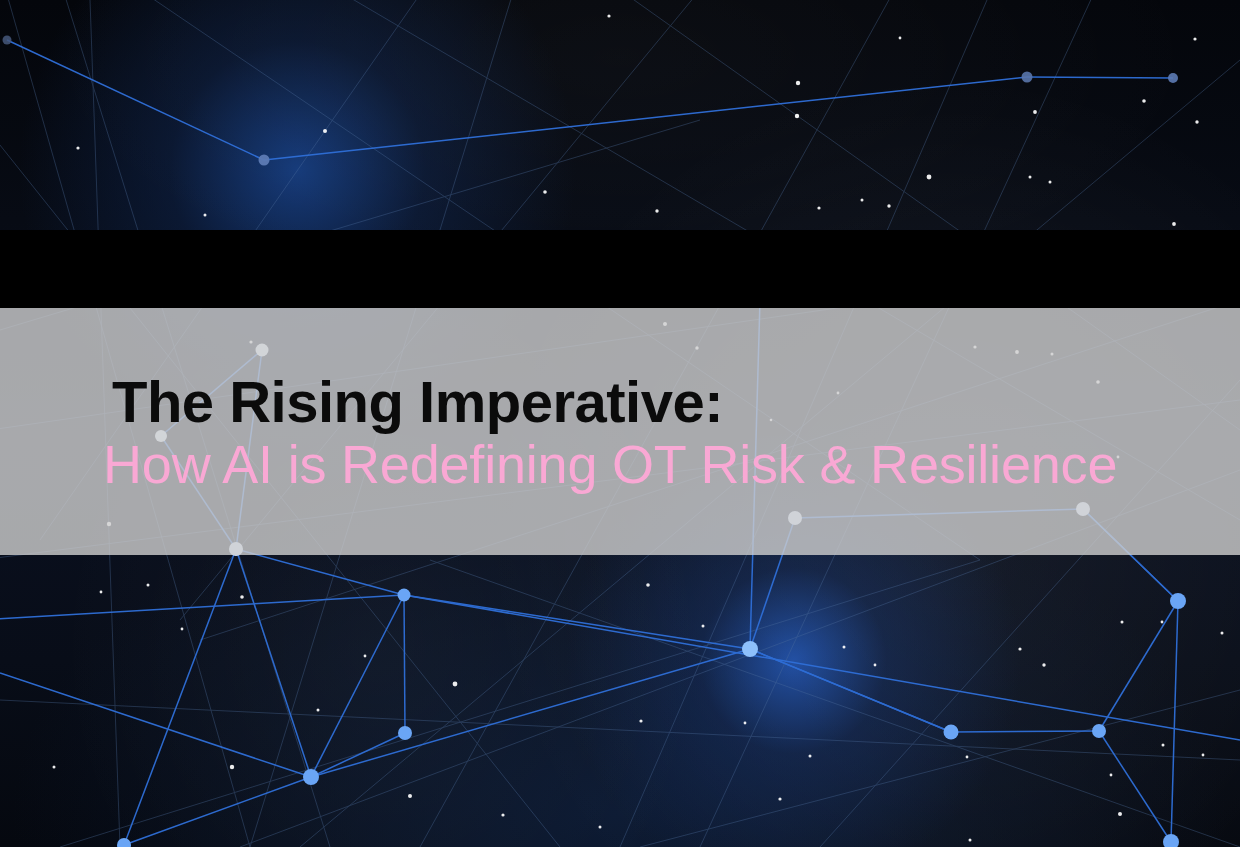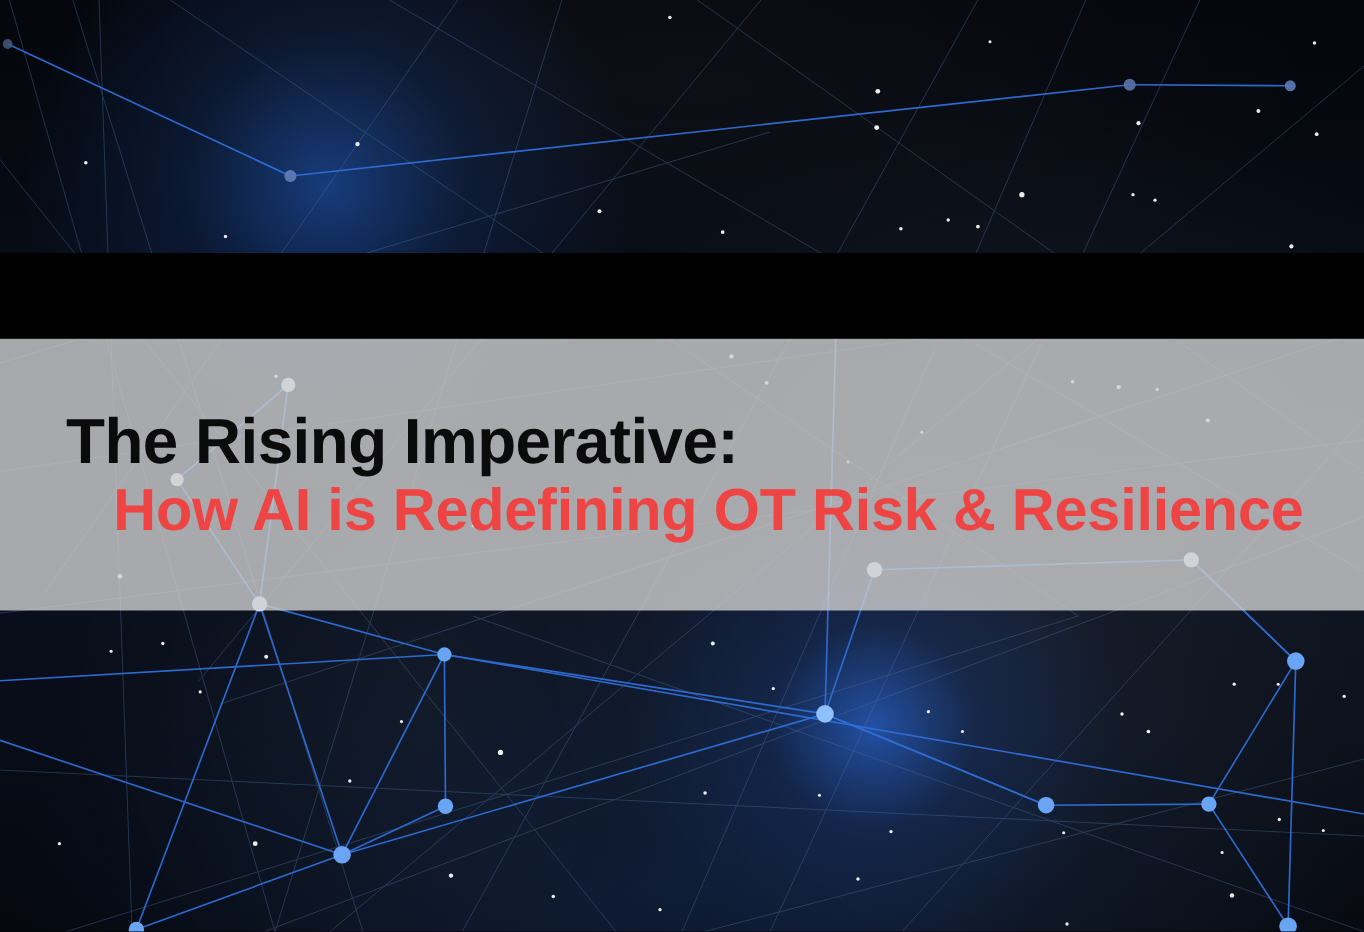--- a/index.html
+++ b/index.html
@@ -60,27 +60,27 @@
     display: flex;
     flex-direction: column;
     justify-content: center;
   }
   .title-band .headline {
     font-size: 58px;
     font-weight: bold;
     color: #0b0b0b;
     letter-spacing: -0.5px;
     line-height: 1.0;
-    margin: 0 0 6px 60px;
+    margin: 0 0 6px 112px;
     white-space: nowrap;
   }
   .title-band .subhead {
     font-size: 54px;
-    font-weight: bold;
-    color: #ef4444;
+    font-weight: normal;
+    color: #f9a8d4;
     letter-spacing: -0.2px;
     line-height: 1.0;
     margin: 0 0 0 103px;
     white-space: nowrap;
   }
 </style>
 </head>
 <body>
 
 <div class="slide">

